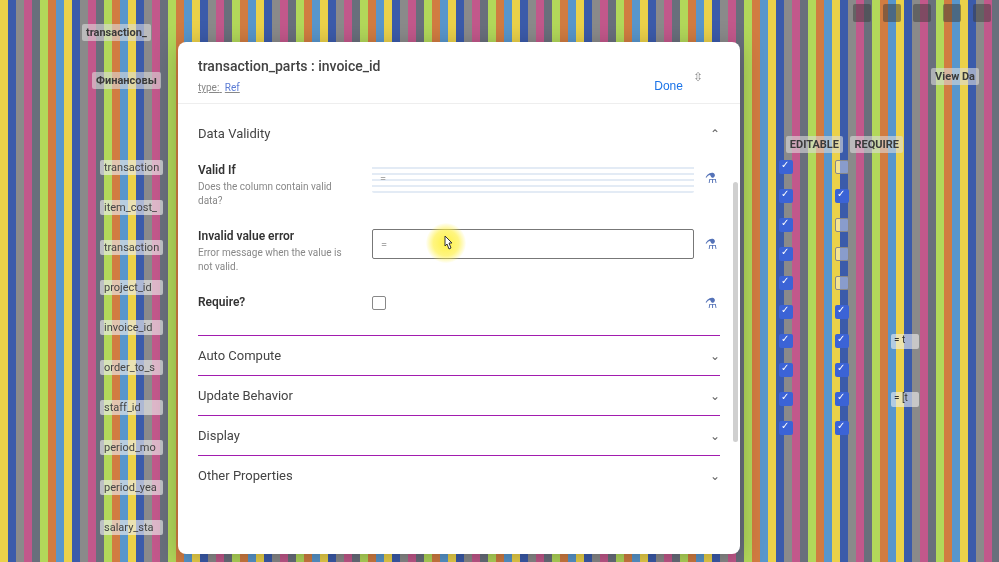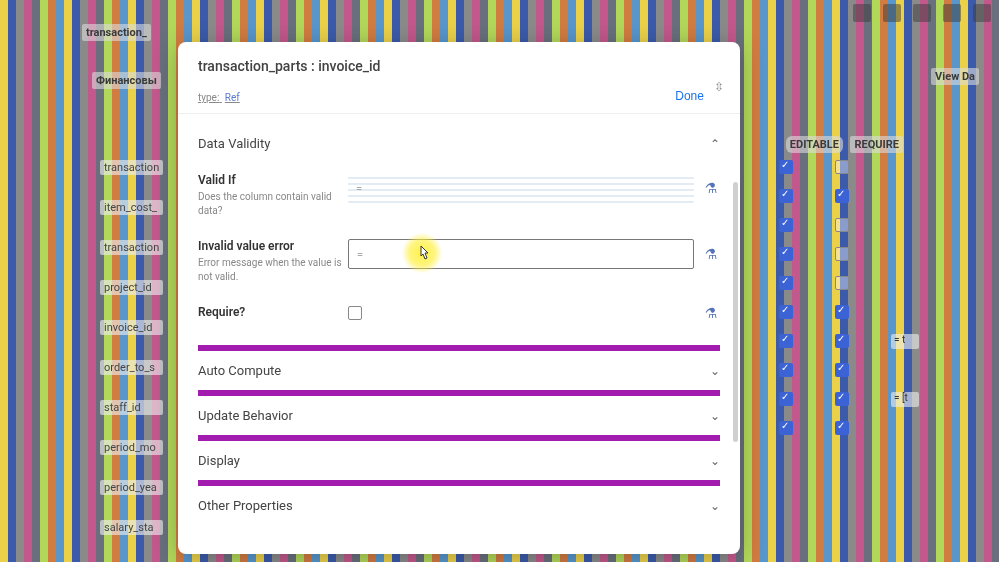--- a/index.html
+++ b/index.html
@@ -38,45 +38,45 @@
   height: 512px;
   background: #fff;
   border-radius: 8px;
   box-shadow: 0 4px 24px rgba(0,0,0,0.25);
   display: flex;
   flex-direction: column;
   overflow: hidden;
 }
 
 .modal-header {
-  padding: 16px 16px 10px 20px;
+  padding: 16px 37px 10px 20px;
   display: flex;
-  align-items: flex-end;
+  align-items: center;
   justify-content: space-between;
   border-bottom: 1px solid #eee;
 }
 .modal-title-wrap {}
 .modal-title { font-size: 14px; font-weight: 500; color: #424242; }
-.modal-subtitle { font-size: 10px; color: #888; margin-top: 18px; text-decoration: underline; }
+.modal-subtitle { font-size: 10px; color: #888; margin-top: 8px; text-decoration: underline; }
 .modal-sub-label { color:#888; }
 .modal-sub-val { color:#5a7bd4; margin-left:3px; }
 .modal-header-actions { display:flex; align-items:center; gap:10px; margin-top:2px; }
 .done-btn { color:#1a73e8; font-size:12px; font-weight:500; background:none; border:none; cursor:pointer;margin-top:19px; }
 .expand-icon { color:#888; font-size:12px; line-height:1; }
 
 .modal-body { flex:1; overflow:auto; padding: 14px 20px 4px 20px; }
 
 .section {}
 .section-header { display:flex; align-items:center; justify-content:space-between; padding: 8px 0; cursor:pointer; }
 .section-title { font-size: 13px; color:#444; }
 .chev { color:#666; font-size:12px; }
 
 .section-content { padding: 6px 0 10px 0; }
 
-.field-row { display:flex; gap:0; padding: 8px 0 14px 0; align-items:flex-start; }
+.field-row { display:flex; gap:24px; padding: 8px 0 14px 0; align-items:flex-start; }
 .field-label-col { width: 150px; }
 .field-label { font-size: 12px; font-weight:600; color:#333; }
 .field-help { font-size: 10px; color:#888; margin-top:3px; line-height:1.35; }
 .field-input-col { flex:1; display:flex; align-items:center; gap:8px; position:relative; }
 
 .expr-box {
   flex:1;
   height:30px;
   border:1px solid #ccc;
   border-radius:2px;
@@ -93,21 +93,21 @@
     repeating-linear-gradient(0deg, #e3ebf5 0 2px, #fff 2px 6px),
     repeating-linear-gradient(90deg, rgba(160,180,210,0.25) 0 10px, transparent 10px 28px);
   border-radius:2px;
 }
 .expr-box.bordered { border:1px solid #777; }
 .expr-eq { color:#aaa; font-size:11px; margin-right:4px; }
 .flask { color:#5573b8; font-size:14px; width:18px; text-align:center; }
 
 .checkbox-box { width:14px; height:14px; border:1.5px solid #888; border-radius:2px; background:#fff; }
 
-.collapsed-row { border-top:6px solid #a21caf; }
+.collapsed-row { border-top:1px solid #a21caf; }
 .collapsed-row .section-header { padding:12px 0; }
 
 
 .cursor-spot {
   position:absolute;
   width: 40px; height:40px;
   border-radius:50%;
   background: radial-gradient(circle, rgba(255,240,60,0.95) 0%, rgba(255,240,60,0.65) 45%, rgba(255,240,60,0) 72%);
   pointer-events:none;
 }
@@ -140,21 +140,21 @@
 
 </style>
 </head>
 <body>
 
 <div class="bg"></div>
 
 <div class="bg-label" style="left:82px; top:24px;">transaction_</div>
 <div class="bg-label" style="left:92px; top:72px;">Финансовы</div>
 <div class="bg-label" style="right:20px; top:68px;">View Da</div>
-<div class="bg-label" style="right:156px; top:136px;border-radius:6px;">EDITABLE</div>
+<div class="bg-label" style="right:156px; top:136px;">EDITABLE</div>
 <div class="bg-label" style="right:96px; top:136px;">REQUIRE</div>
 <div class="bg-header-right">
   <div class="hicon"></div>
   <div class="hicon"></div>
   <div class="hicon"></div>
   <div class="hicon"></div>
   <div class="hicon"></div>
 </div>
 
 <div class="bg-rows">

